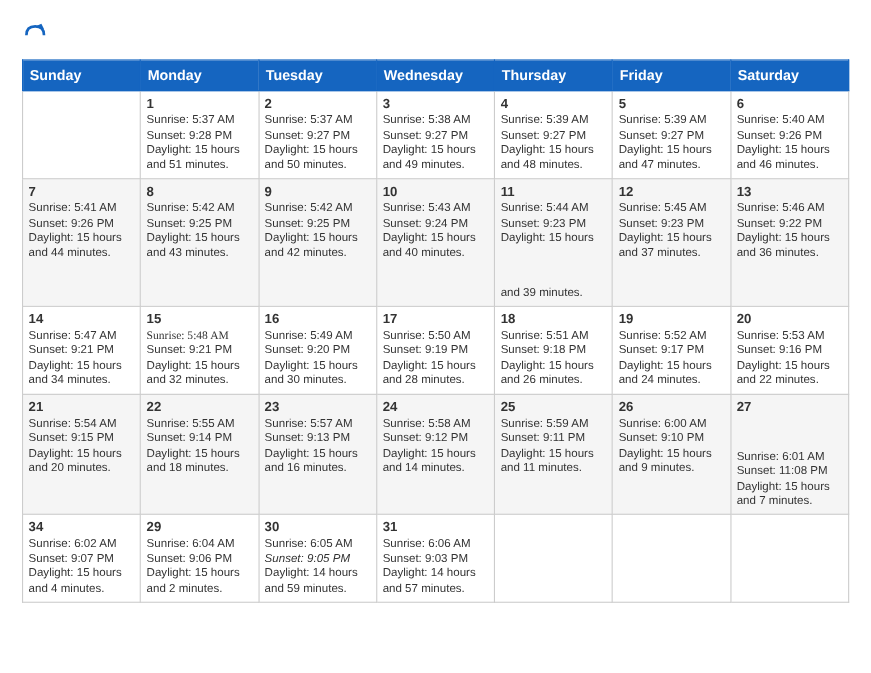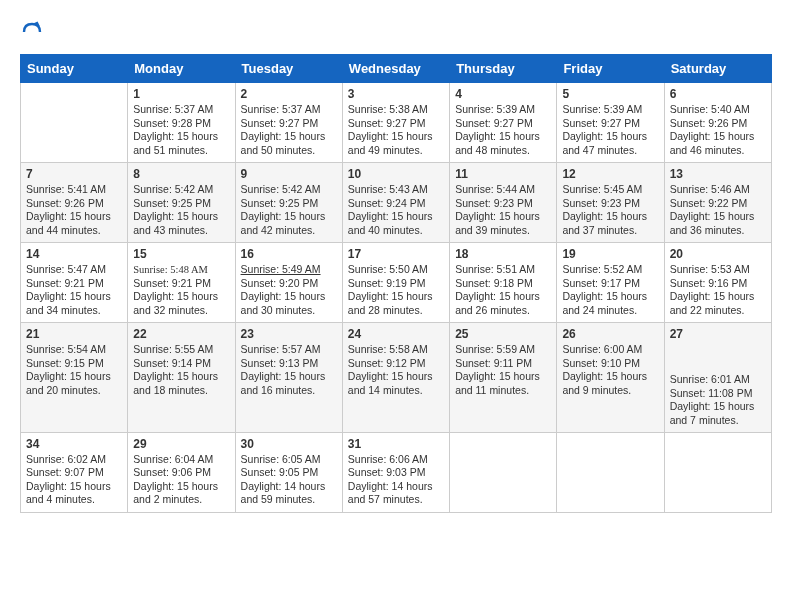--- a/index.html
+++ b/index.html
@@ -185,21 +185,21 @@
           <div style="line-height: 1.3;">Sunrise: 5:43 AM</div>
           <div style="line-height: 1.3;">Sunset: 9:24 PM</div>
           <div style="line-height: 1.3;">Daylight: 15 hours</div>
           <div style="line-height: 1.3;">and 40 minutes.</div>
         </td>
         <td>
           <span class="day-num">11</span>
           <div style="line-height: 1.3;">Sunrise: 5:44 AM</div>
           <div style="line-height: 1.3;">Sunset: 9:23 PM</div>
           <div style="line-height: 1.3;">Daylight: 15 hours</div>
-          <div style="line-height: 1.3;">and 39 minutes.</div>
+          <div style="line-height: 1.3; margin-top: 36px;">and 39 minutes.</div>
         </td>
         <td>
           <span class="day-num">12</span>
           <div style="line-height: 1.3;">Sunrise: 5:45 AM</div>
           <div style="line-height: 1.3;">Sunset: 9:23 PM</div>
           <div style="line-height: 1.3;">Daylight: 15 hours</div>
           <div style="line-height: 1.3;">and 37 minutes.</div>
         </td>
         <td>
           <span class="day-num">13</span>
@@ -219,21 +219,21 @@
         </td>
         <td>
           <span class="day-num">15</span>
           <div style="line-height: 1.3; font-family: Liberation Serif, serif;">Sunrise: 5:48 AM</div>
           <div style="line-height: 1.3;">Sunset: 9:21 PM</div>
           <div style="line-height: 1.3;">Daylight: 15 hours</div>
           <div style="line-height: 1.3;">and 32 minutes.</div>
         </td>
         <td>
           <span class="day-num">16</span>
-          <div style="line-height: 1.3; text-decoration: underline;">Sunrise: 5:49 AM</div>
+          <div style="line-height: 1.3;">Sunrise: 5:49 AM</div>
           <div style="line-height: 1.3;">Sunset: 9:20 PM</div>
           <div style="line-height: 1.3;">Daylight: 15 hours</div>
           <div style="line-height: 1.3;">and 30 minutes.</div>
         </td>
         <td>
           <span class="day-num">17</span>
           <div style="line-height: 1.3;">Sunrise: 5:50 AM</div>
           <div style="line-height: 1.3;">Sunset: 9:19 PM</div>
           <div style="line-height: 1.3;">Daylight: 15 hours</div>
           <div style="line-height: 1.3;">and 28 minutes.</div>
@@ -322,21 +322,21 @@
         <td>
           <span class="day-num">29</span>
           <div style="line-height: 1.3;">Sunrise: 6:04 AM</div>
           <div style="line-height: 1.3;">Sunset: 9:06 PM</div>
           <div style="line-height: 1.3;">Daylight: 15 hours</div>
           <div style="line-height: 1.3;">and 2 minutes.</div>
         </td>
         <td>
           <span class="day-num">30</span>
           <div style="line-height: 1.3;">Sunrise: 6:05 AM</div>
-          <div style="line-height: 1.3;">Sunset: 9:05 PM</div>
+          <div style="line-height: 1.3; font-style: italic;">Sunset: 9:05 PM</div>
           <div style="line-height: 1.3;">Daylight: 14 hours</div>
           <div style="line-height: 1.3;">and 59 minutes.</div>
         </td>
         <td>
           <span class="day-num">31</span>
           <div style="line-height: 1.3;">Sunrise: 6:06 AM</div>
           <div style="line-height: 1.3;">Sunset: 9:03 PM</div>
           <div style="line-height: 1.3;">Daylight: 14 hours</div>
           <div style="line-height: 1.3;">and 57 minutes.</div>
         </td>

